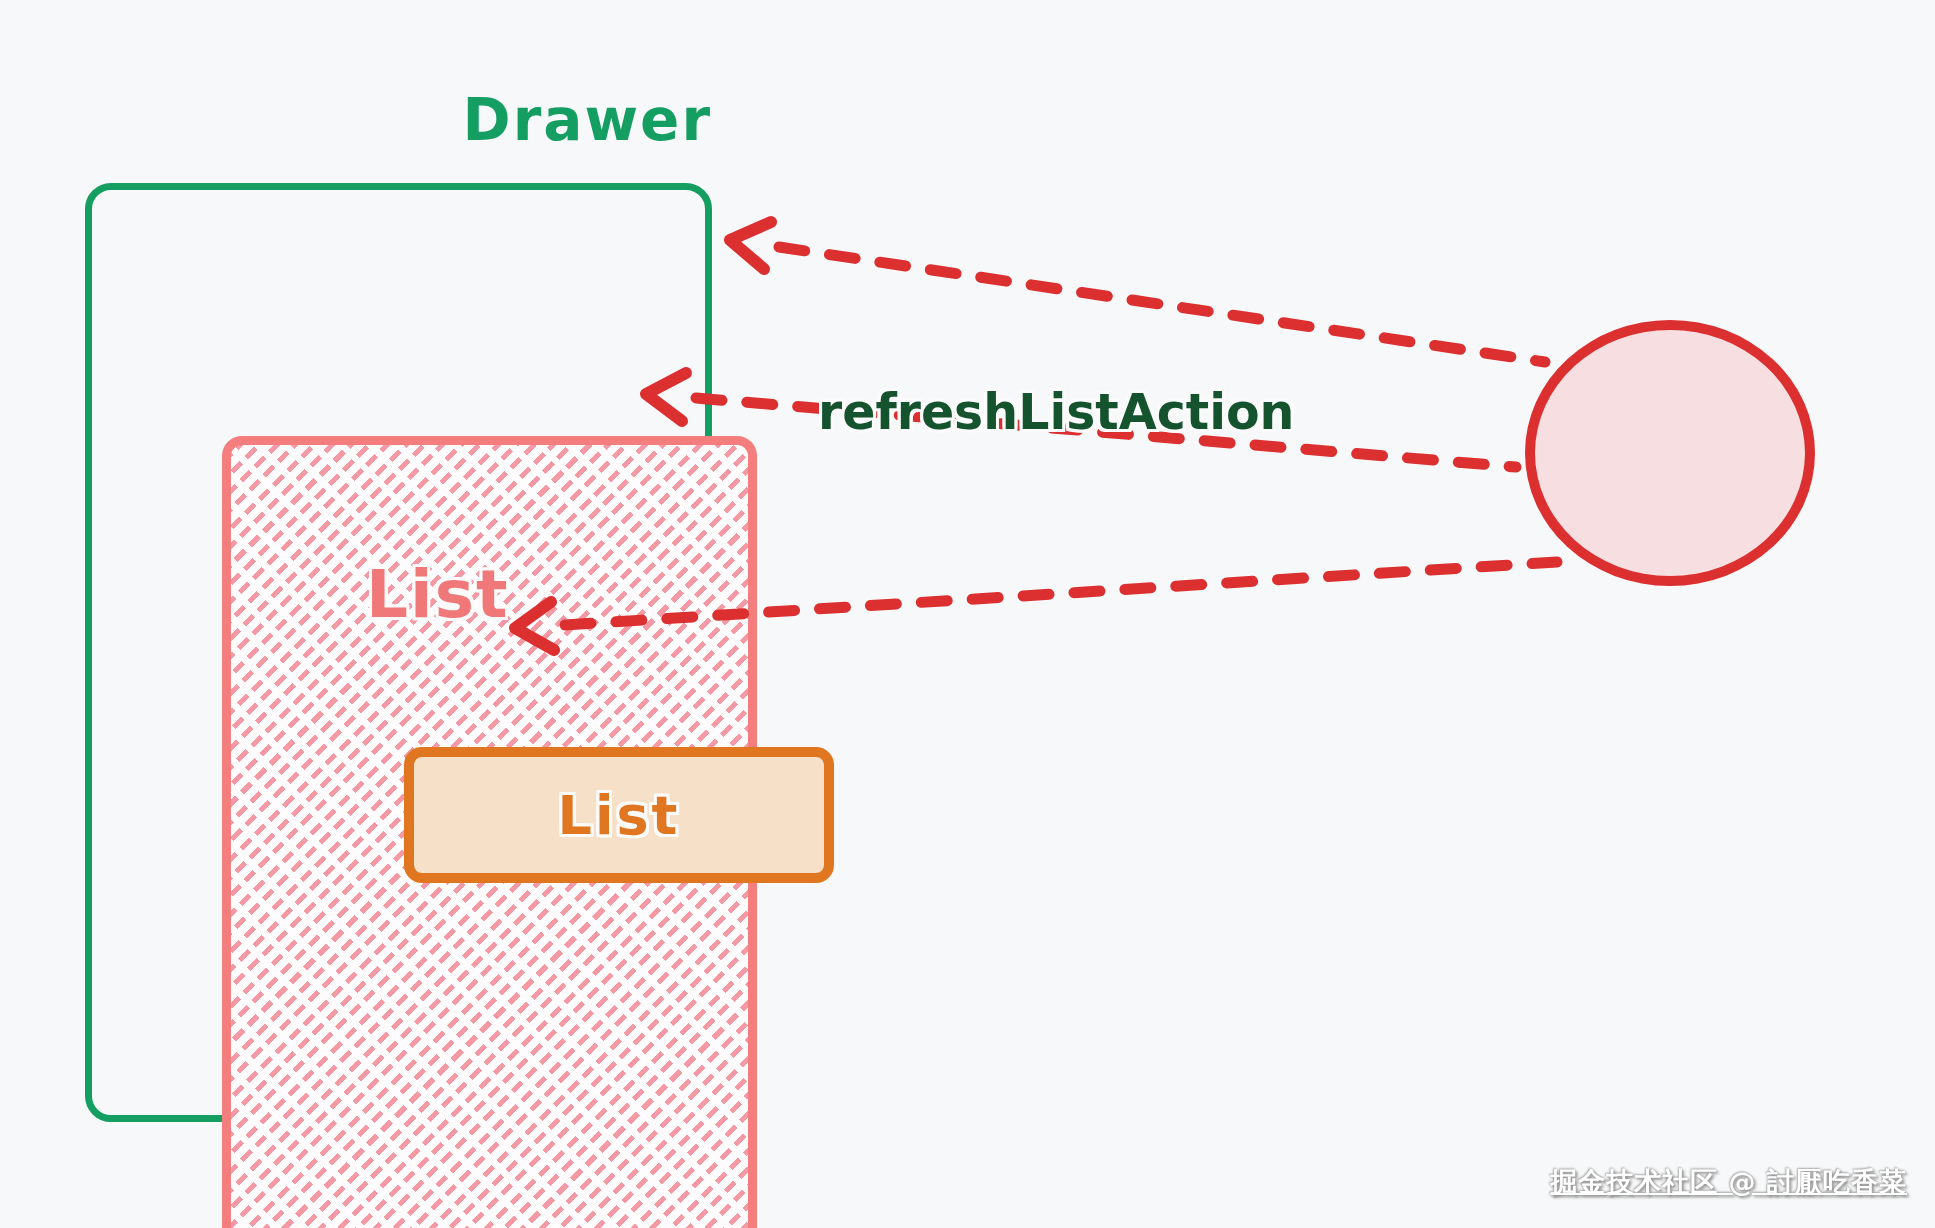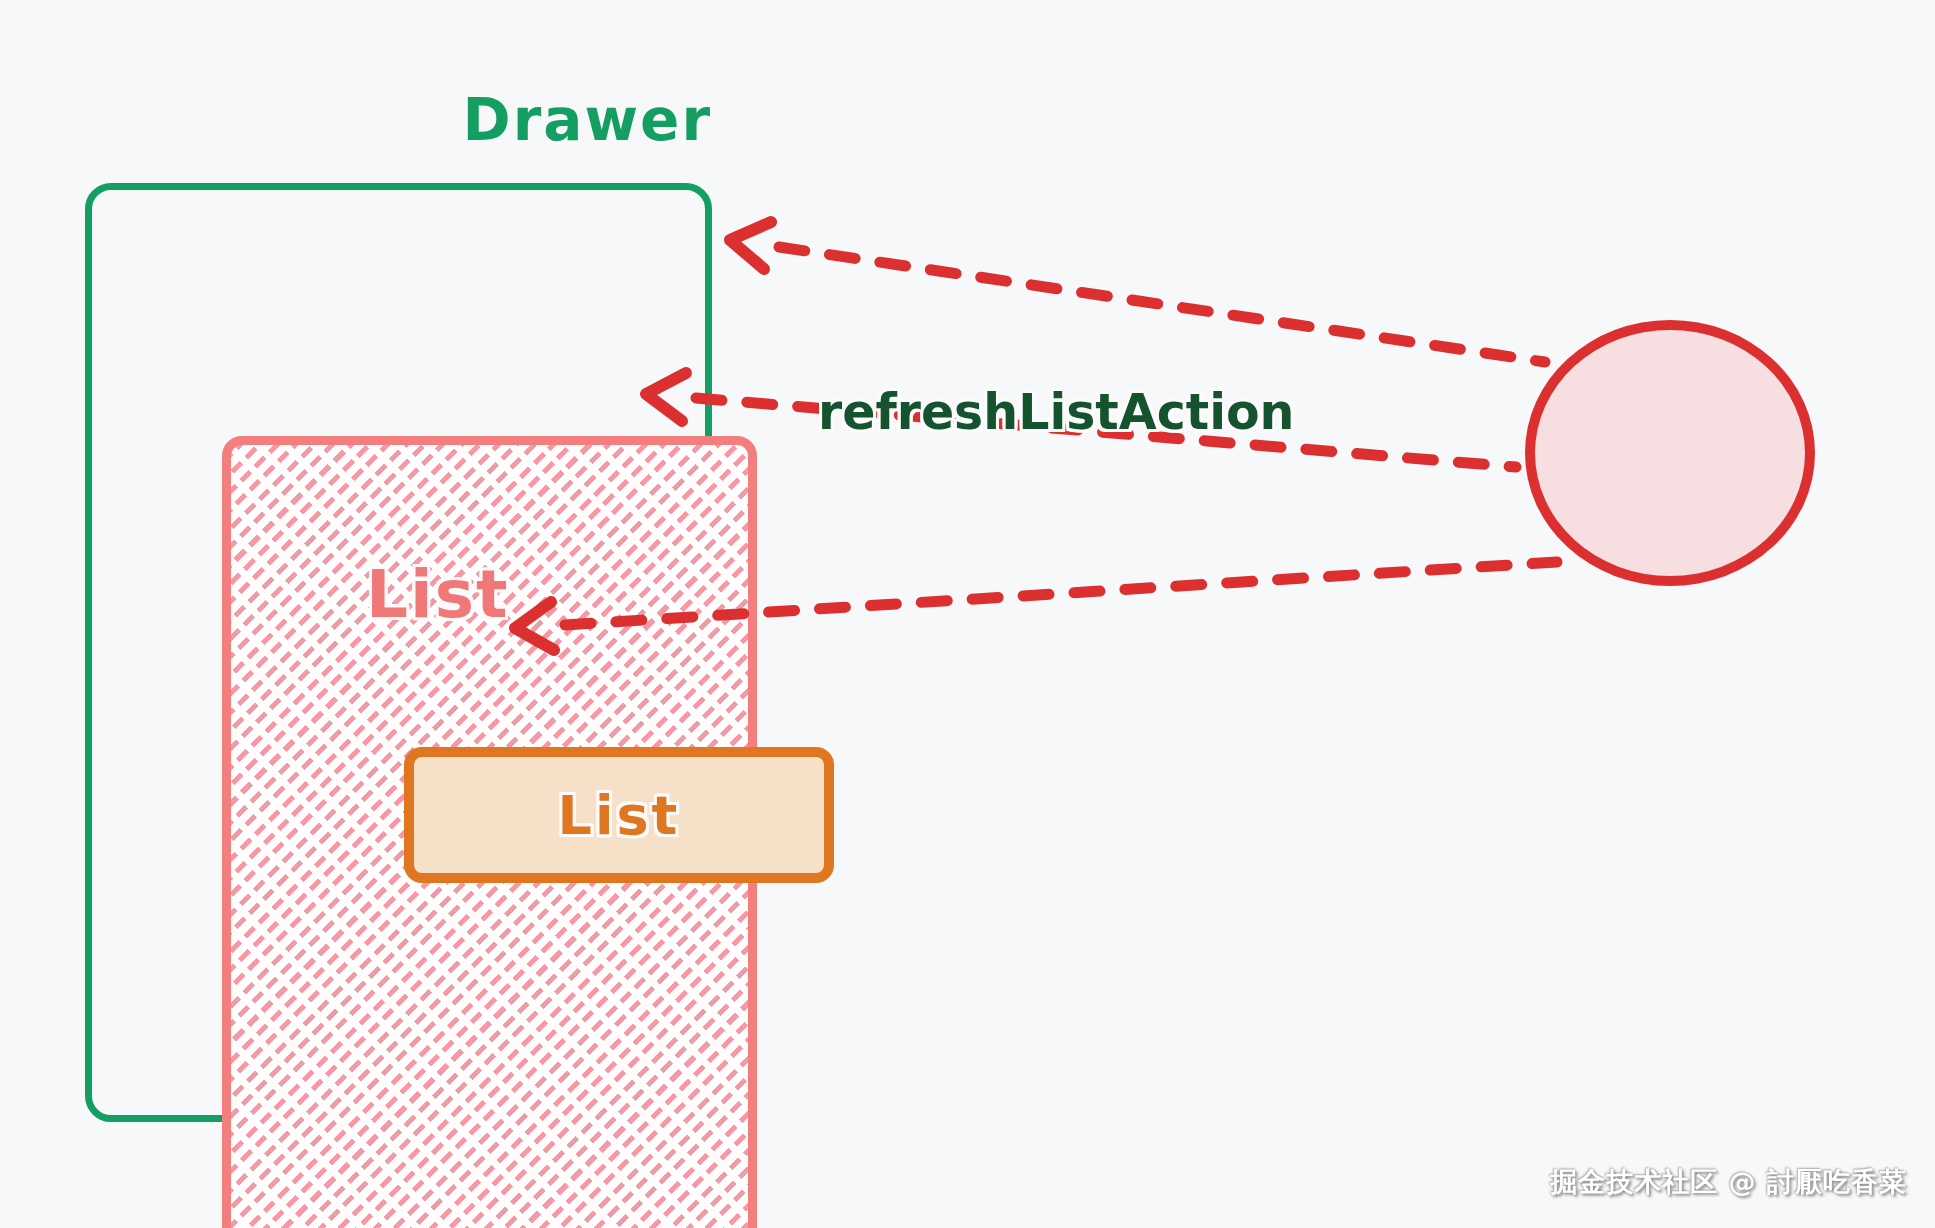--- a/index.html
+++ b/index.html
@@ -67,20 +67,21 @@
       0 -3px 0 #fbfbfb, 0 3px 0 #fbfbfb, -3px 0 0 #fbfbfb, 3px 0 0 #fbfbfb;
   }
 
   
   .arrows{position:absolute;left:0;top:0;z-index:4;pointer-events:none;}
 
   
   .watermark{
     right:28px;top:1164px;font-size:27px;color:#ffffff;letter-spacing:1px;
     text-shadow:0 0 2px #9a9a9a, 2px 2px 3px #8a8a8a, -1px -1px 2px #bbbbbb;
+    text-decoration:underline;
   }
 </style>
 </head>
 <body>
 
 <div class="canvas">
 
   <div class="lbl drawer-label">Drawer</div>
 
   <div class="drawer-box">

